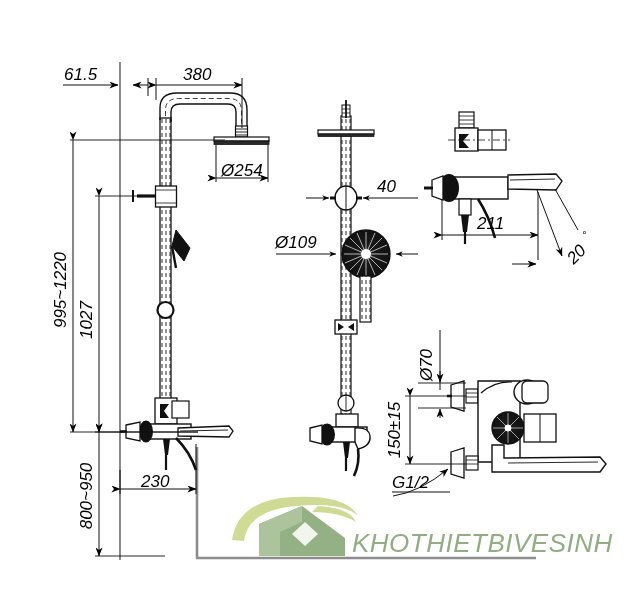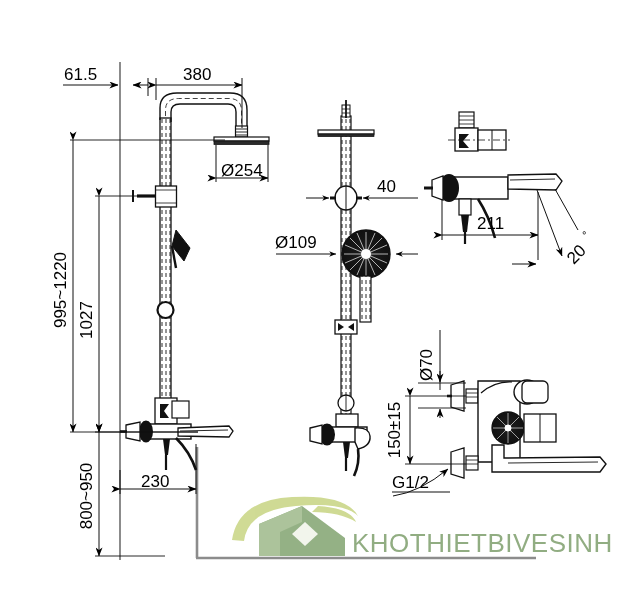--- a/index.html
+++ b/index.html
@@ -2,21 +2,21 @@
 <html><head>
 <meta charset="utf-8">
 <title>Shower Column Technical Drawing</title>
 <style>
   html,body{margin:0;padding:0;background:#ffffff;}
   body{
     width:640px;height:600px;overflow:hidden;position:relative;
     font-family:"Liberation Sans","DejaVu Sans",sans-serif;
     color:#1a1a1a;
   }
-  #sheet{position:absolute;left:0;top:0;width:640px;height:556px;}
+  #sheet{position:absolute;left:0;top:0;width:640px;height:556px;font-style:italic;}
   svg.draw{position:absolute;left:0;top:0;width:640px;height:600px;}
   .dimtext{
     font-family:"Liberation Sans","DejaVu Sans",sans-serif;
     font-size:17px;fill:#000;letter-spacing:0px;
   }
   .sup{font-size:11px;}
   .wm-text{
     font-family:"Liberation Sans","DejaVu Sans",sans-serif;
     font-size:26px;letter-spacing:0.5px;
   }

